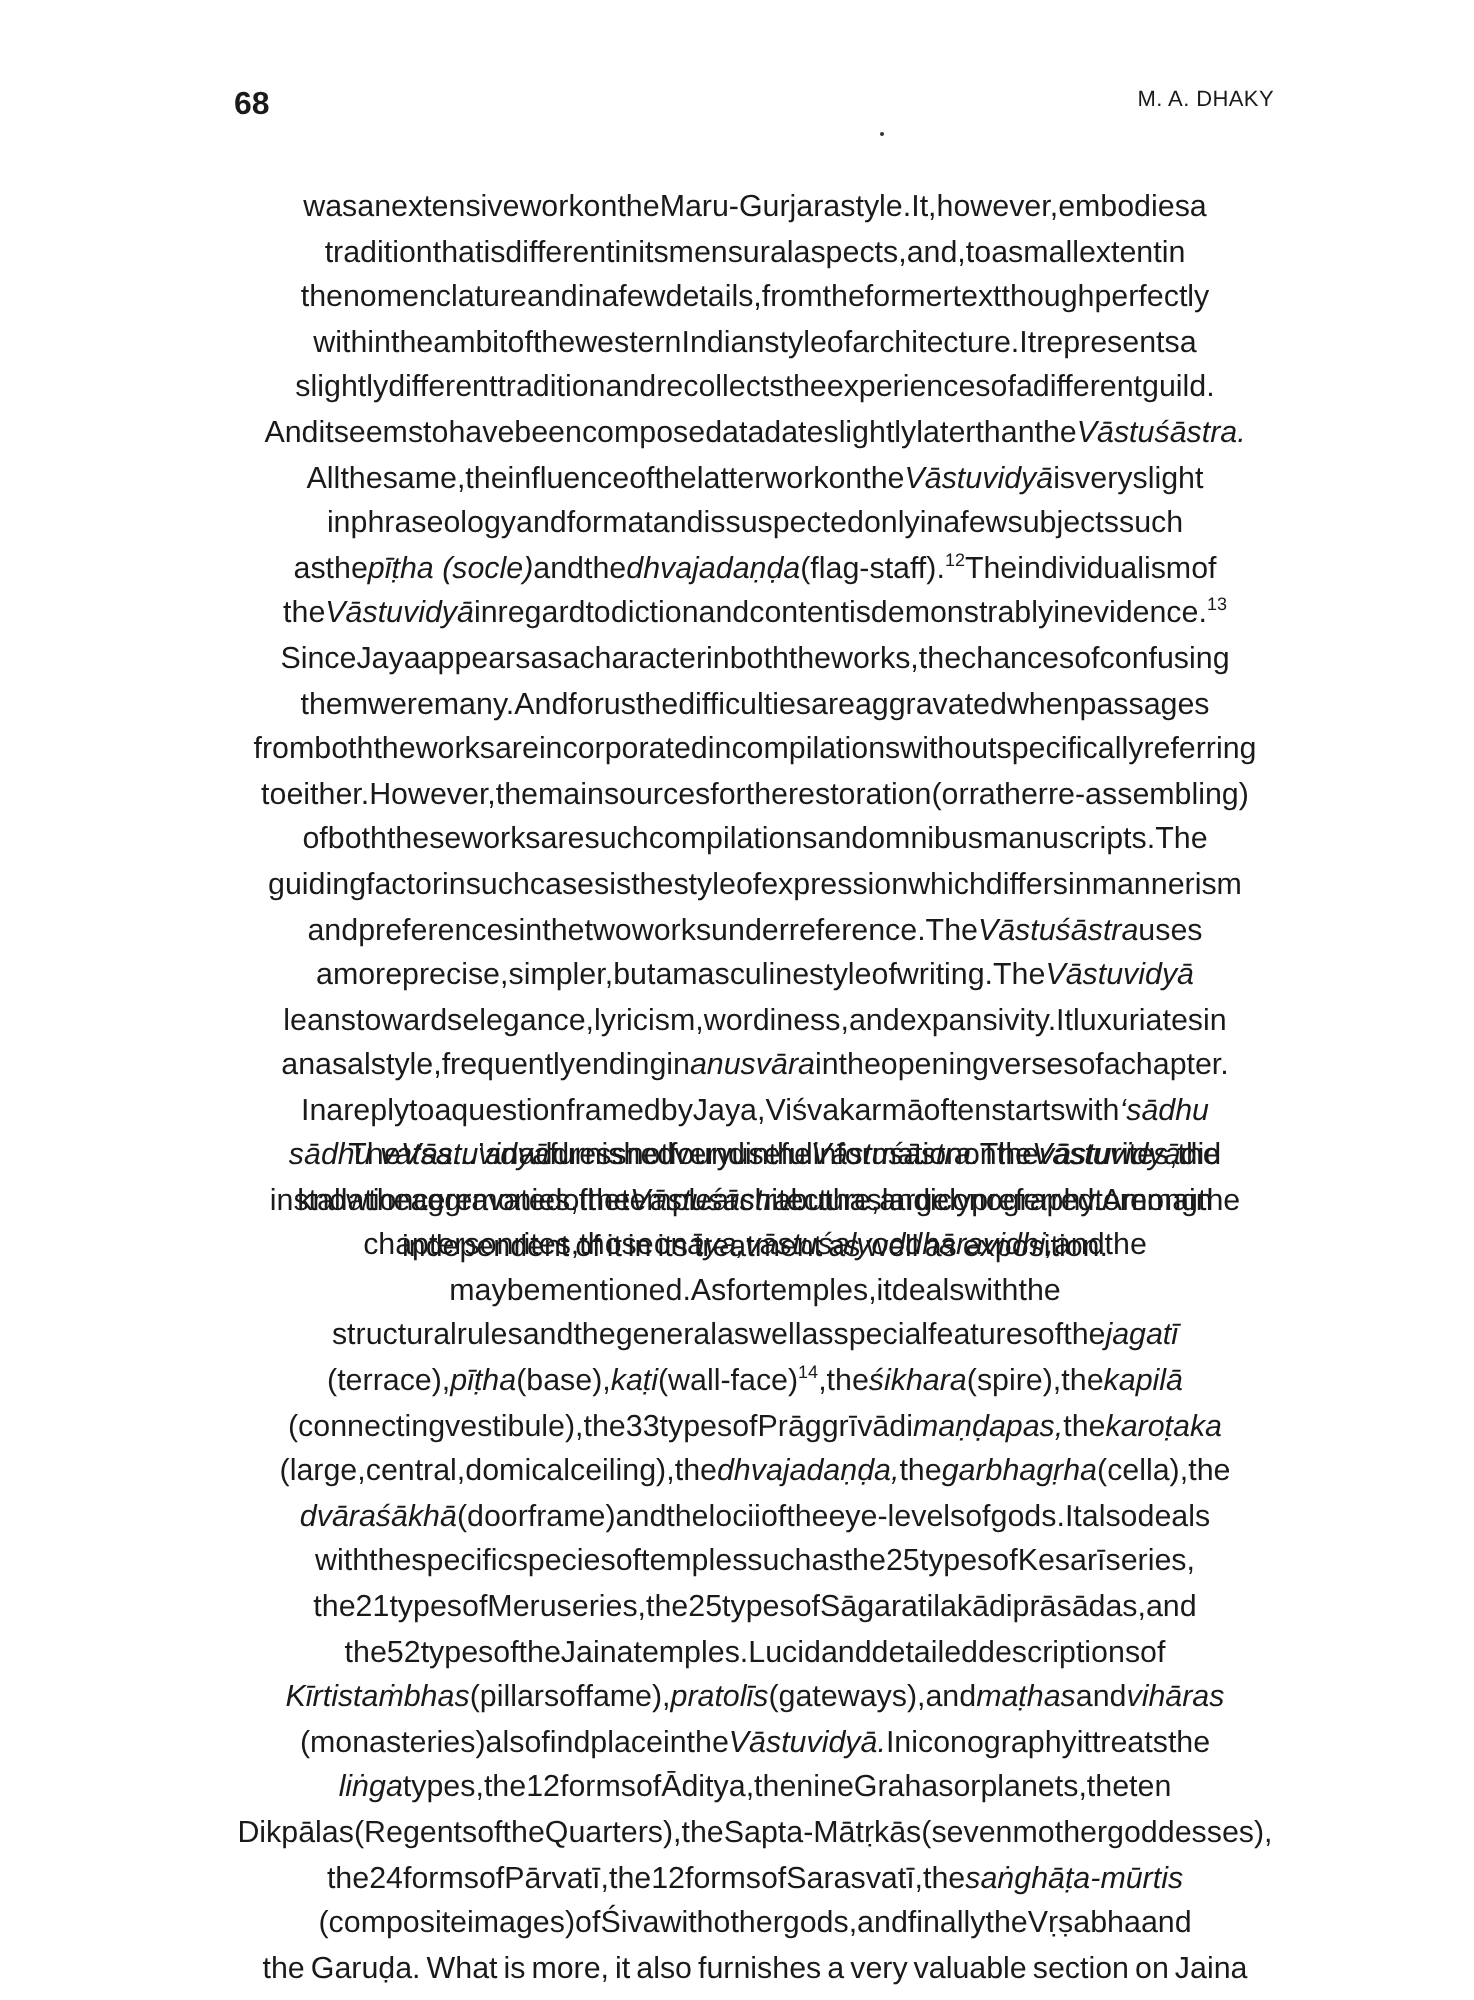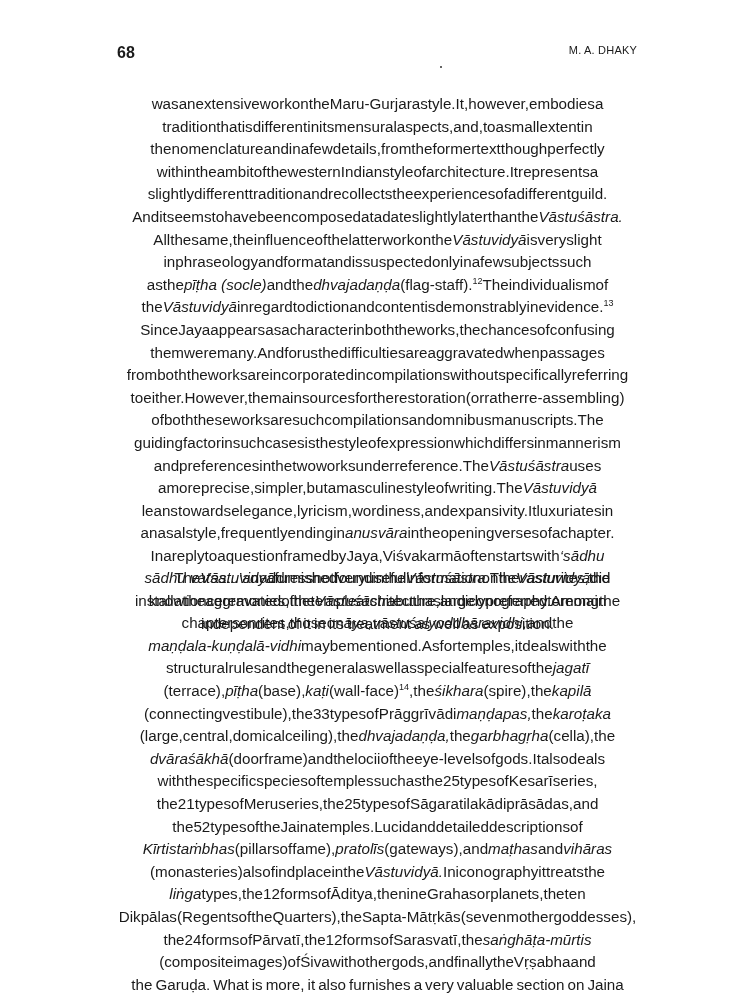--- a/index.html
+++ b/index.html
@@ -410,21 +410,20 @@
       <span>rites,</span>
       <span>those</span>
       <span>on</span>
       <i>āya,</i>
       <i>vāstuśalyoddhāra</i>
       <i>vidhi,</i>
       <span>and</span>
       <span>the</span>
     </div>
     <div class="line j">
-      <i>maṇḍala-kuṇḍalā-vidhi</i>
       <span>may</span>
       <span>be</span>
       <span>mentioned.</span>
       <span>As</span>
       <span>for</span>
       <span>temples,</span>
       <span>it</span>
       <span>deals</span>
       <span>with</span>
       <span>the</span>

